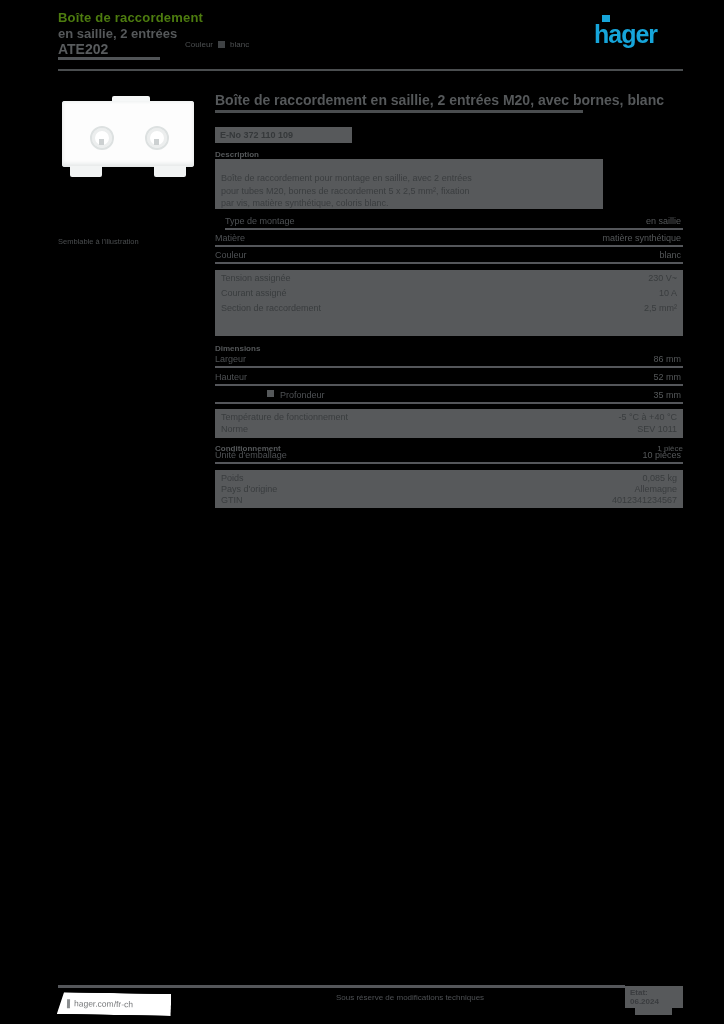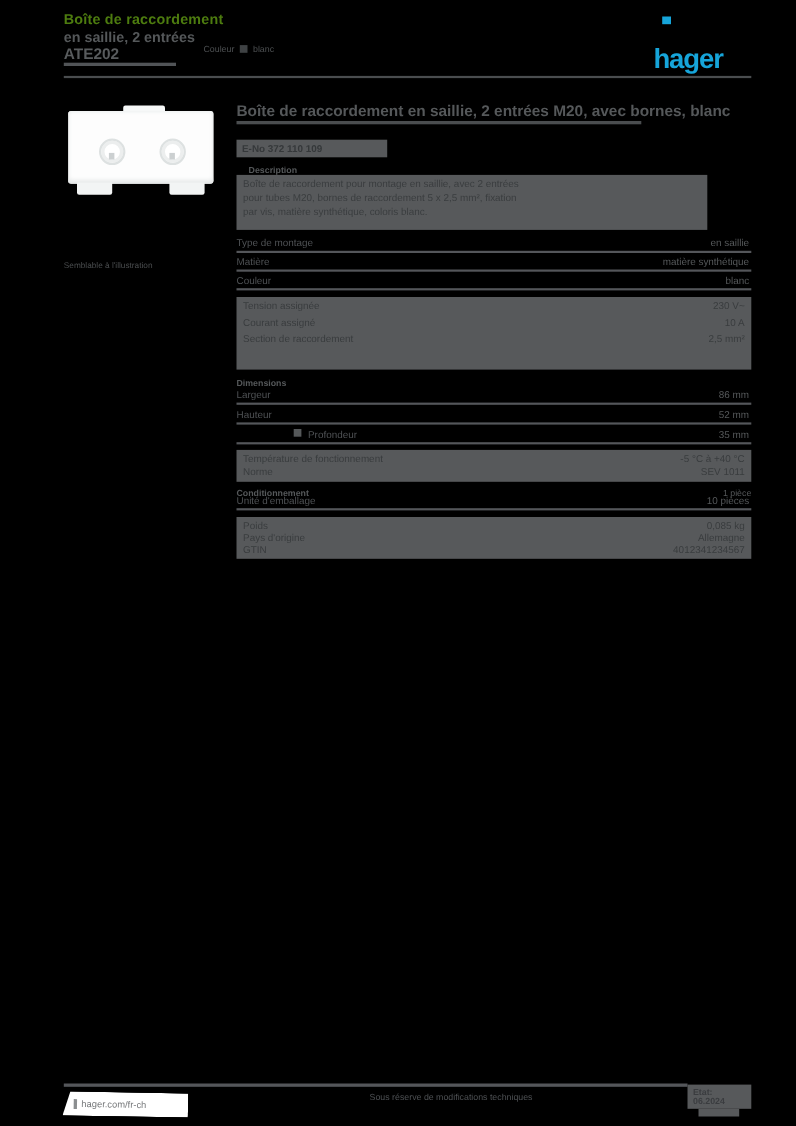--- a/index.html
+++ b/index.html
@@ -8,42 +8,42 @@
   .abs{position:absolute;}
   
   .title1{left:58px;top:10px;font-size:13px;font-weight:bold;color:#4d7c0f;letter-spacing:.2px;}
   .title2{left:58px;top:26px;font-size:13px;font-weight:bold;color:#55585a;}
   .ref{left:58px;top:41px;font-size:14px;font-weight:bold;color:#585b5d;}
   .ref-underline{left:58px;top:57px;width:102px;height:3px;background:#515457;}
   .swatch-group{left:185px;top:40px;display:flex;align-items:center;gap:5px;font-size:8px;color:#4d5052;}
   .swatch{width:7px;height:7px;background:#3f4244;display:inline-block;}
   .header-rule{left:58px;top:69px;width:625px;height:2px;background:#4a4d4f;}
   .logo{left:588px;top:18px;width:92px;height:34px;}
-  .logo-text{position:absolute;left:6px;top:2px;font-size:25px;font-weight:bold;color:#16a5da;letter-spacing:-1px;margin-top:20px;}
+  .logo-text{position:absolute;left:6px;top:2px;font-size:25px;font-weight:bold;color:#16a5da;letter-spacing:-1px;}
   .logo-mark{position:absolute;left:14px;top:-3px;width:8px;height:7px;background:#16a5da;}
   
   .prod{left:58px;top:92px;width:142px;height:92px;}
   .prod-body{position:absolute;left:4px;top:9px;width:132px;height:66px;background:#fdfdfd;border-radius:3px;
              box-shadow:inset 0 -3px 4px #e3e6e6, inset 0 2px 2px #f4f6f6;}
   .prod-tab{position:absolute;left:54px;top:4px;width:38px;height:7px;background:#f6f8f8;border-radius:2px 2px 0 0;}
   .prod-foot{position:absolute;top:74px;width:32px;height:11px;background:#f2f4f4;border-radius:0 0 2px 2px;}
   .prod-foot.f1{left:12px;} .prod-foot.f2{left:96px;}
   .prod-hole{position:absolute;top:34px;width:20px;height:20px;border-radius:50%;background:#ffffff;
              border:2px solid #dde1e1;box-shadow:inset 0 0 0 3px #eceeee;}
   .prod-hole.h1{left:32px;} .prod-hole.h2{left:87px;}
   .prod-hole .pin{position:absolute;left:7px;top:11px;width:5px;height:6px;background:#ccd0d1;}
   .caption{left:58px;top:237px;font-size:7.5px;color:#4a4d4f;}
   
   .heading{left:215px;top:92px;width:468px;font-size:14px;font-weight:bold;color:#55585a;white-space:nowrap;}
   .heading-rule{left:215px;top:110px;width:368px;height:3px;background:#4a4d4f;}
   .chip{left:215px;top:127px;width:137px;height:16px;background:#57595b;color:#35383a;
         font-size:9px;font-weight:bold;display:flex;align-items:center;padding-left:5px;box-sizing:border-box;}
   .sec-label{font-size:8px;font-weight:bold;color:#55585a;}
   .band{background:#57595b;color:#3a3d3f;font-size:9px;line-height:12.5px;box-sizing:border-box;}
-  .band-desc{left:215px;top:159px;width:428px;height:50px;padding:2px 6px;}
+  .band-desc{left:215px;top:159px;width:388px;height:50px;padding:13px 6px;}
   .rowset{left:215px;width:468px;}
   .srow{display:flex;justify-content:space-between;align-items:flex-end;box-sizing:border-box;
         border-bottom:2px solid #54565a;font-size:9px;color:#4e5154;padding:0 2px 2px 0;}
   .srow .lab{color:#4e5154;}
   .srow .val{color:#55585a;text-align:right;}
   .gblock{background:#57595b;box-sizing:border-box;padding:3px 6px;}
   .grow{display:flex;justify-content:space-between;font-size:9px;color:#393c3e;}
   .bullet{width:7px;height:7px;background:#55585a;display:inline-block;margin-right:6px;}
   .pack-head{display:flex;justify-content:space-between;font-size:8px;}
   .pack-head .v{font-size:8px;color:#55585a;}
@@ -91,29 +91,29 @@
     <div class="prod-hole h2">
         <span class="pin"></span>
       </div>
   </div>
   <div class="abs caption">Semblable à l'illustration</div>
 
   <div class="abs heading">Boîte de raccordement en saillie, 2 entrées M20, avec bornes, blanc</div>
   <div class="abs heading-rule"></div>
   <div class="abs chip">E-No 372 110 109</div>
 
-  <div class="abs sec-label" style="left:226px;top:150px;">Description</div>
+  <div class="abs sec-label" style="left:215px;top:150px;">Description</div>
   <div class="abs band band-desc">
     <div>Boîte de raccordement pour montage en saillie, avec 2 entrées</div>
     <div>pour tubes M20, bornes de raccordement 5 x 2,5 mm², fixation</div>
     <div>par vis, matière synthétique, coloris blanc.</div>
   </div>
 
   <div class="abs rowset" style="top:214px;">
-    <div class="srow" style="height:16px;">
+    <div class="srow" style="height:16px;margin-left:10px;">
       <span class="lab">Type de montage</span>
       <span class="val">en saillie</span>
     </div>
     <div class="srow" style="height:17px;">
       <span class="lab">Matière</span>
       <span class="val">matière synthétique</span>
     </div>
     <div class="srow" style="height:17px;">
       <span class="lab">Couleur</span>
       <span class="val">blanc</span>

